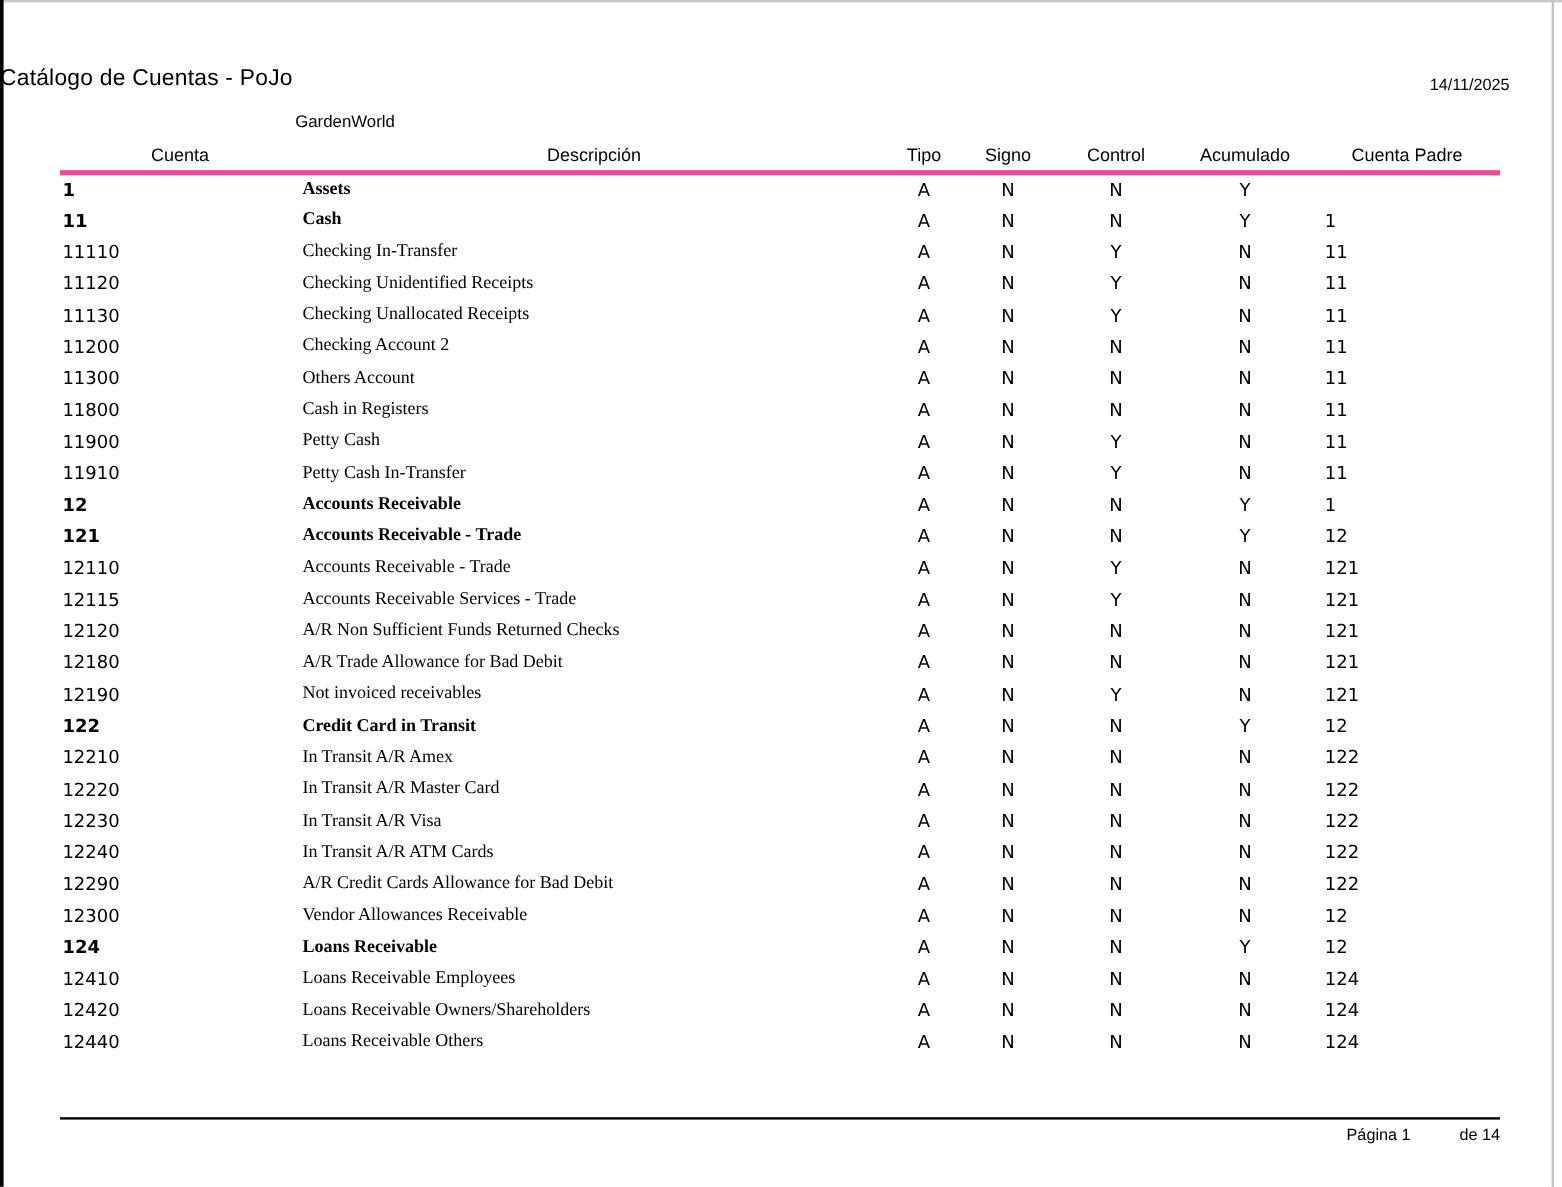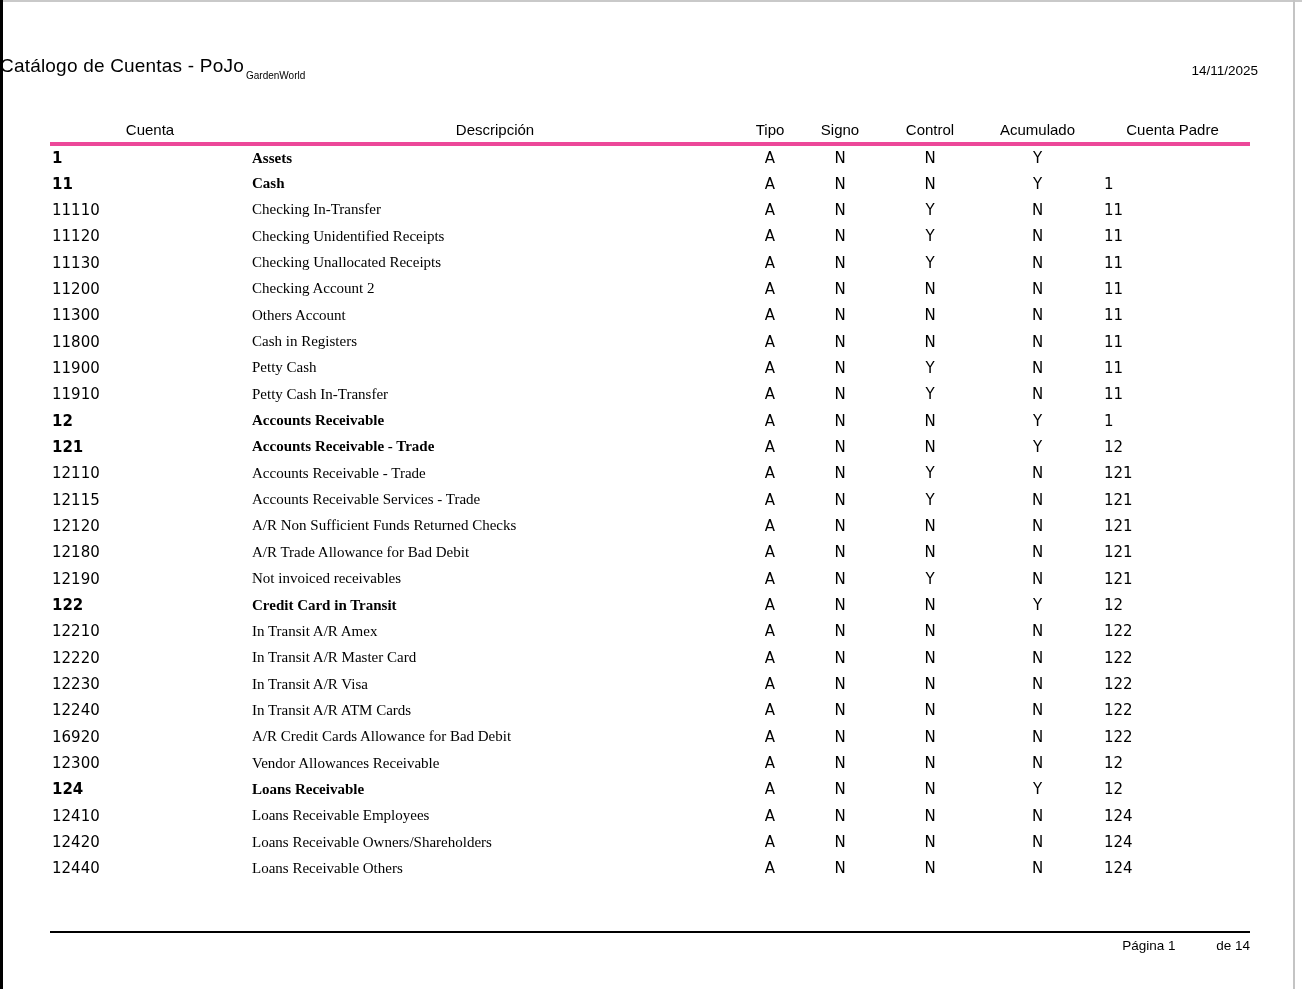--- a/index.html
+++ b/index.html
@@ -22,22 +22,22 @@
 
   .report-title {
     position: absolute; left: 0; top: 55px; width: 1302px;
     text-align: left; font-size: 19px; letter-spacing: 0.2px;
   }
   .report-date {
     position: absolute; top: 63px; right: 44px;
     font-size: 13.5px;
   }
   .client-name {
-    position: absolute; left: 246px; top: 70px;
-    font-size: 10px;
+    position: absolute; left: 246px; top: 93px;
+    font-size: 14px;
   }
 
   table.accounts {
     position: absolute; left: 50px; top: 108px;
     width: 1200px;
     border-collapse: collapse;
     table-layout: fixed;
   }
   col.c-cuenta    { width: 200px; }
   col.c-desc      { width: 490px; }
@@ -314,21 +314,21 @@
         <tr>
           <td>12240</td>
           <td>In Transit A/R ATM Cards</td>
           <td>A</td>
           <td>N</td>
           <td>N</td>
           <td>N</td>
           <td>122</td>
         </tr>
         <tr>
-          <td>16920</td>
+          <td>12290</td>
           <td>A/R Credit Cards Allowance for Bad Debit</td>
           <td>A</td>
           <td>N</td>
           <td>N</td>
           <td>N</td>
           <td>122</td>
         </tr>
         <tr>
           <td>12300</td>
           <td>Vendor Allowances Receivable</td>

